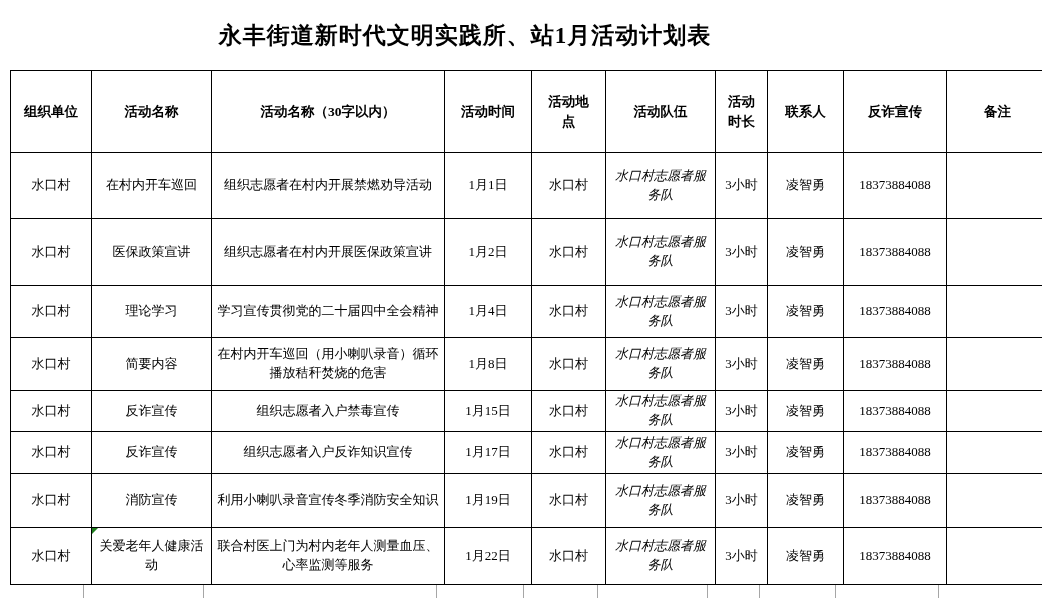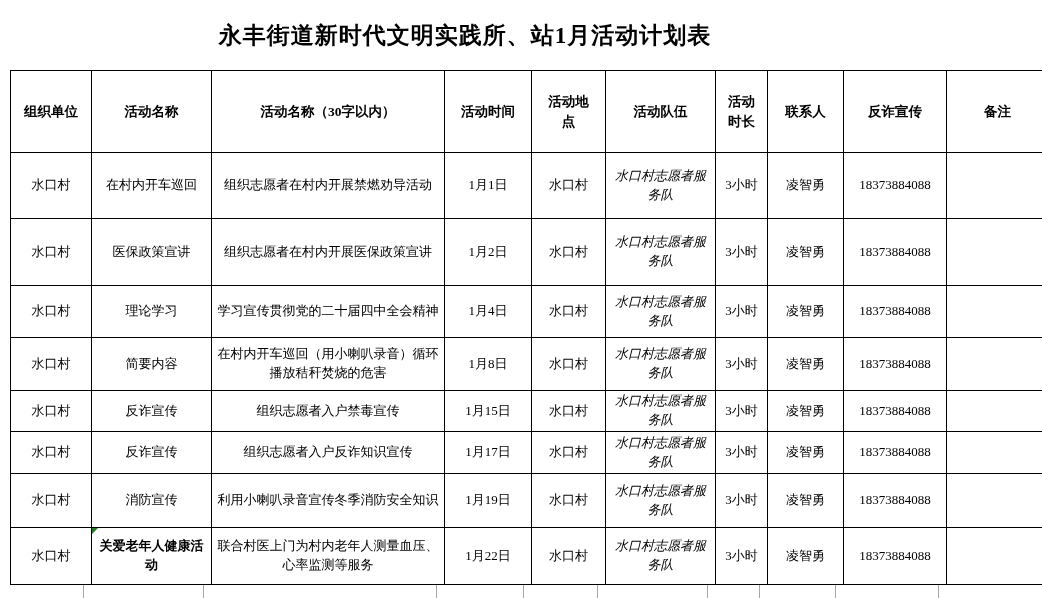--- a/index.html
+++ b/index.html
@@ -41,21 +41,21 @@
   table.main th {
     font-weight: bold;
     font-size: 13.5px;
     white-space: pre-line;
   }
   
   td.c1 { padding: 1px 12px; }          
   td.c2 { padding: 1px 17px; }          
   td.c5 { padding: 1px 12px; font-style: italic; }          
   td.c8 { font-size: 14px; font-family: "Liberation Serif", "DejaVu Serif", serif; }
-  td.flagged { position: relative; font-weight: bold; }
+  td.flagged { position: relative; }
   .corner-flag {
     position: absolute;
     top: 0; left: 0;
     width: 0; height: 0;
     border-top: 6px solid #1e7d1e;
     border-right: 6px solid transparent;
   }
   
   table.cutoff {
     border-collapse: collapse;

